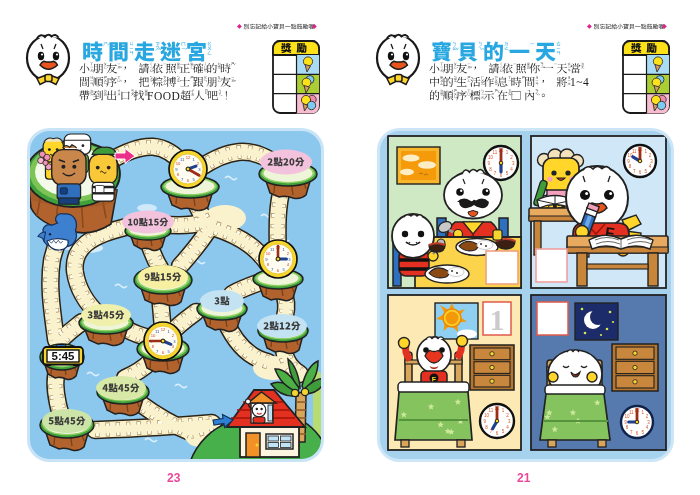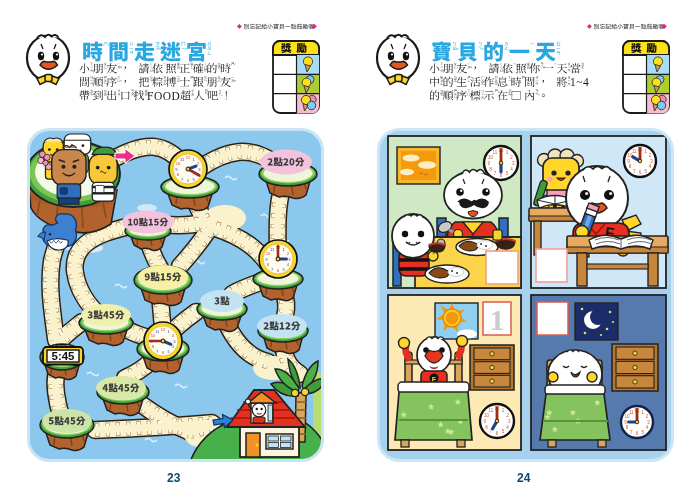--- a/index.html
+++ b/index.html
@@ -1,19 +1,19 @@
 <!DOCTYPE html>
 <html><head>
 <meta charset="utf-8">
 <style>
 html,body{margin:0;padding:0;background:#fff;}
 #page{position:relative;width:700px;height:495px;background:#fff;overflow:hidden;
   font-family:"Liberation Sans",sans-serif;}
 .abs{position:absolute;}
-.pgnum{font-size:12px;font-weight:bold;color:#0c4a6e;font-family:"Liberation Sans",sans-serif;}
+.pgnum{font-size:12px;font-weight:bold;color:#ec4899;font-family:"Liberation Sans",sans-serif;}
 </style>
 </head>
 <body>
 <div id="page">
 
 <svg class="abs" style="left:24px;top:31px" width="50" height="55" viewBox="0 0 50 55">
 <g>
 <ellipse cx="24" cy="27" rx="21" ry="22.5" fill="#fff" stroke="#1a1a1a" stroke-width="2.2"></ellipse>
 <path d="M13 7 q4 -5 8 -1 q3 -4 6.5 -0.5 q4 -3.5 7 1" fill="#fff" stroke="#1a1a1a" stroke-width="2"></path>
 <path d="M17 13 l2 5 M32 13 l-2 5" stroke="#1a1a1a" stroke-width="1.3" fill="none"></path>
@@ -1313,15 +1313,15 @@
       </g>
 
 <g>
         <path d="M635.6 44.8 635.7 45.5C636.1 45.4 636.6 45.4 637.0 45.3L637.0 44.7C636.4 44.7 636.0 44.7 635.6 44.8ZM636.5 51.5C637.8 51.9 639.7 52.6 640.6 53.0L641.3 51.8C640.6 51.6 639.6 51.2 638.7 50.9H641.2V49.7H639.6L639.9 49.4C639.7 49.3 639.4 49.0 639.1 48.8C639.2 48.8 639.4 48.8 639.5 48.7C639.9 48.5 640.0 48.3 640.0 47.7V47.3H641.1V46.3H640.0V45.7H638.9C639.8 45.3 640.5 44.7 640.9 43.9L640.1 43.5L639.9 43.5H638.7C638.9 43.5 639.0 43.3 639.1 43.2L637.9 43.0C637.4 43.3 636.4 43.7 635.2 43.9C635.4 44.1 635.8 44.5 635.9 44.7C636.3 44.6 636.6 44.5 636.9 44.4C637.2 44.7 637.5 44.9 637.7 45.2C637.0 45.4 636.1 45.6 635.2 45.7C635.4 45.9 635.6 46.1 635.7 46.3H635.2V47.3H636.1L635.7 47.6C636.1 47.8 636.5 48.2 636.7 48.5L637.7 47.7C637.6 47.6 637.4 47.4 637.2 47.3H638.6V47.7C638.6 47.8 638.5 47.8 638.4 47.8C638.3 47.8 637.9 47.8 637.7 47.8C637.8 48.1 638.0 48.5 638.0 48.9H638.4L638.0 49.2C638.2 49.4 638.4 49.5 638.6 49.7H637.0V49.5V48.7H635.5V49.5L635.5 49.7H631.3V50.9H634.5C633.8 51.3 632.8 51.6 631.2 51.9C631.5 52.2 631.9 52.7 632.1 53.1C634.8 52.7 636.1 51.8 636.6 50.9H636.8ZM638.6 46.3H637.0C637.6 46.2 638.1 46.1 638.6 45.9ZM631.7 43.3V45.6H633.6V46.1H631.3V47.2H631.8C631.8 47.6 631.7 48.3 631.2 48.7C631.5 48.8 632.1 49.1 632.4 49.3C633.0 48.8 633.2 47.7 633.2 47.2H633.6V49.1H634.9V43.1H633.6V44.5H633.0V43.3ZM638.6 44.8C638.4 44.6 638.3 44.5 638.1 44.3H639.2C639.0 44.5 638.8 44.6 638.6 44.8Z" fill="#111"></path>
         <path d="M648.4 49.3V49.4H648.2C648.3 48.5 648.3 47.5 648.3 46.8V44.4H652.9V43.3H647.2V46.8C647.2 48.4 647.1 50.6 646.6 52.2C646.9 52.3 647.4 52.6 647.7 52.8C648.0 51.9 648.1 50.8 648.2 49.8V50.4H648.4V52.7H649.5V50.4H650.0V51.0L649.5 51.0L649.7 52.0L651.3 51.8L651.3 52.0L651.8 51.9V52.0C651.8 52.1 651.8 52.1 651.7 52.1C651.6 52.1 651.4 52.1 651.2 52.1C651.3 52.3 651.4 52.7 651.4 53.0C651.9 53.0 652.2 53.0 652.5 52.8C652.7 52.7 652.8 52.5 652.9 52.2C653.1 52.4 653.4 52.7 653.6 53.0C653.7 52.6 653.9 52.3 654.0 51.9C654.1 52.2 654.2 52.6 654.2 52.9C654.6 52.9 655.0 52.9 655.3 52.8C655.6 52.7 655.8 52.6 656.1 52.3C656.3 51.8 656.4 50.3 656.5 46.0C656.5 45.8 656.5 45.4 656.5 45.4H654.7L654.7 43.1H653.4V45.4H652.9V46.8H653.4C653.3 48.5 653.2 49.9 652.9 51.1V49.4H651.1V49.1H652.7V46.2H648.5V49.1H650.1V49.4H649.5V49.3ZM651.1 50.7 651.2 50.9 651.0 50.9V50.4H651.8V51.1C651.7 50.9 651.7 50.7 651.6 50.6ZM649.5 48.1H650.1V48.3H649.5ZM651.1 48.1H651.7V48.3H651.1ZM649.5 47.0H650.1V47.3H649.5ZM651.1 47.0H651.7V47.3H651.1ZM655.2 46.8C655.1 50.0 655.0 51.1 654.9 51.4C654.8 51.5 654.7 51.6 654.6 51.6L654.1 51.6C654.4 50.2 654.6 48.6 654.7 46.8ZM648.9 44.5V44.9H648.4V45.8H648.9V46.1H650.1V45.8H650.5V44.9H650.1V44.5ZM650.7 44.9V45.8H651.1V46.1H652.3V45.8H652.8V44.9H652.3V44.5H651.1V44.9Z" fill="#111"></path>
       </g>
 </svg>
 
 <div class="abs pgnum" style="left:167px;top:471px">23</div>
 
-<div class="abs pgnum" style="left:517px;top:471px">24</div>
+<div class="abs pgnum" style="left:517px;top:471px">21</div>
 
 </div>
 
 </body></html>

